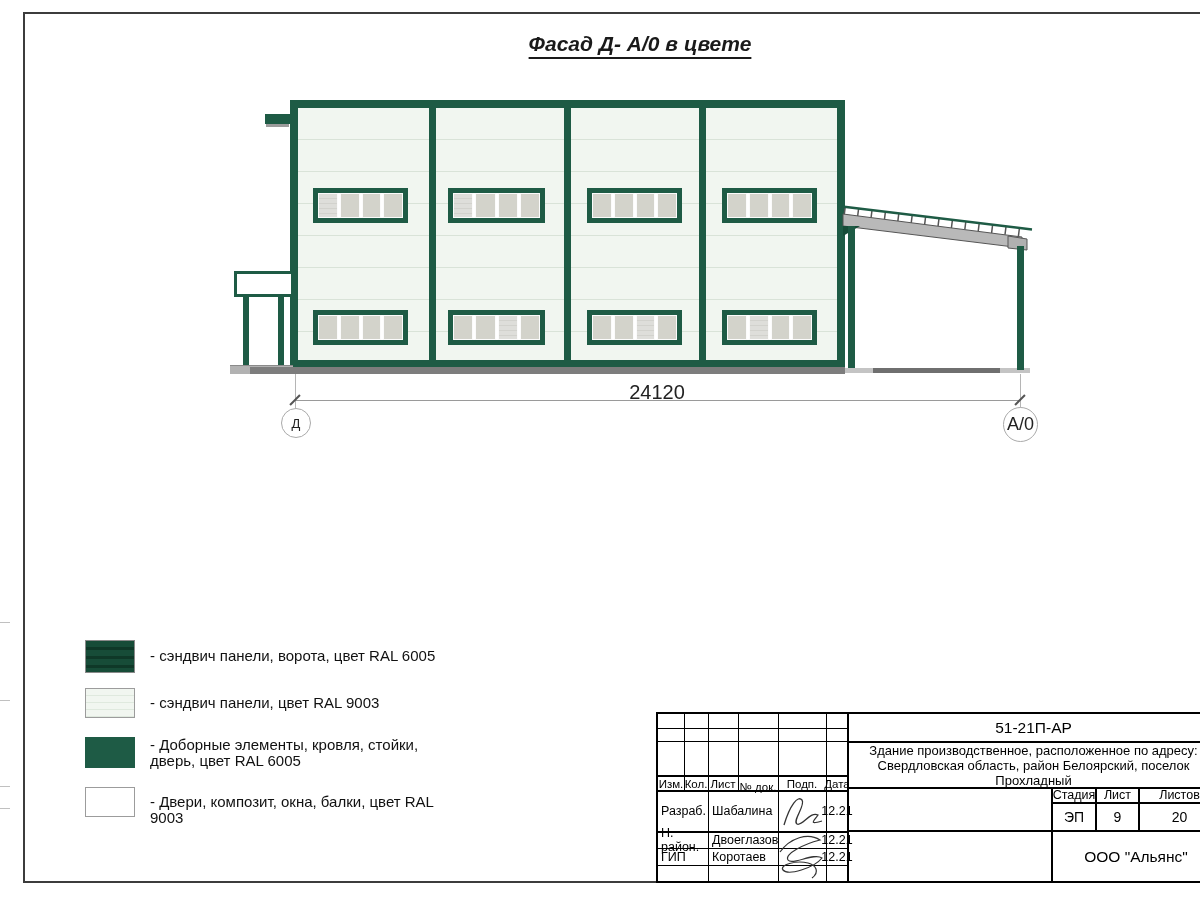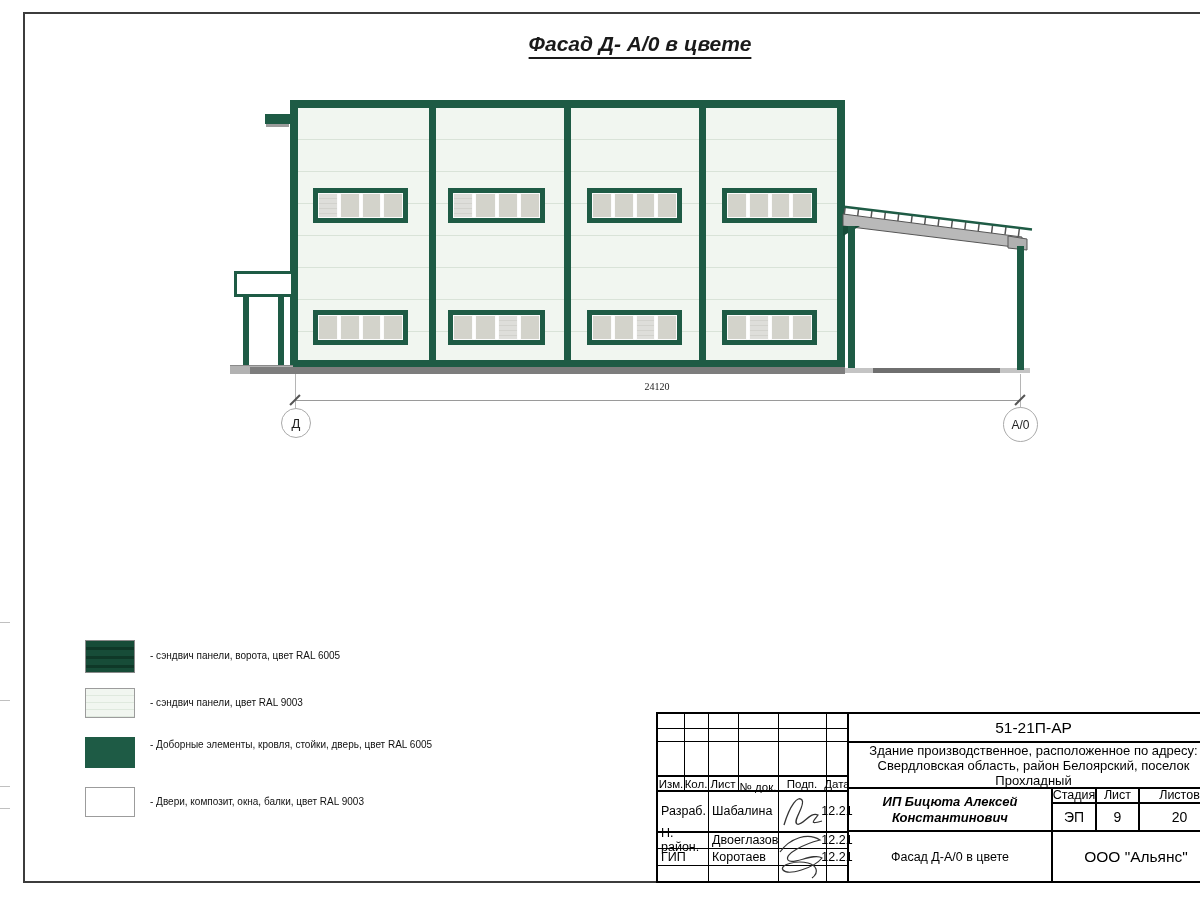--- a/index.html
+++ b/index.html
@@ -32,35 +32,35 @@
   .win .pane.lt{background:#dededa;background-image:repeating-linear-gradient(to bottom,rgba(0,0,0,0) 0 4px,#d2d2cd 4px 5px);}
   .porch-roof{position:absolute;left:234px;top:271px;width:60px;height:26px;background:#ffffff;border:3px solid #1e5b45;box-sizing:border-box;}
   .post{position:absolute;width:6px;background:#1e5b45;}
   .protrusion{position:absolute;left:265px;top:114px;width:26px;height:10px;background:#1e5b45;}
   .protrusion-shadow{position:absolute;left:266px;top:124px;width:23px;height:3px;background:#9b9b9b;}
   .ground{position:absolute;}
   
   .ext-line{position:absolute;width:1px;background:#b5b5b5;}
   .dim-line{position:absolute;left:295px;top:400px;width:726px;height:1px;background:#9a9a9a;}
   .dim-tick{position:absolute;width:14px;height:2px;background:#555;transform:rotate(-45deg);}
-  .dim-text{position:absolute;left:590px;top:381px;width:134px;text-align:center;font-size:10px;color:#222;font-family:Liberation Serif, serif;}
+  .dim-text{position:absolute;left:590px;top:381px;width:134px;text-align:center;font-size:20px;color:#222;}
   .axis-bubble{
     position:absolute;border:1px solid #aaaaaa;border-radius:50%;background:#fff;
     display:flex;align-items:center;justify-content:center;font-size:13px;color:#222;
   }
   
   .legend-row{position:absolute;left:85px;}
   .swatch{position:absolute;left:0;top:0;width:50px;box-sizing:border-box;}
   .sw-gates{height:33px;background:#174c38;border:1px solid #8a8a8a;
     background-image:repeating-linear-gradient(to bottom,rgba(0,0,0,0) 0 6px,#0f3828 6px 9px);}
   .sw-light{height:30px;background:#f1f6f0;border:1px solid #9c9c9c;
     background-image:repeating-linear-gradient(to bottom,rgba(0,0,0,0) 0 6px,#dfe9de 6px 7px);}
   .sw-solid{height:31px;background:#1e5b45;}
   .sw-white{height:30px;background:#ffffff;border:1px solid #9c9c9c;}
-  .legend-label{position:absolute;left:65px;font-size:10px;color:#111;line-height:16px;width:300px;}
+  .legend-label{position:absolute;left:65px;font-size:15px;color:#111;line-height:16px;width:300px;}
   
   .tb{position:absolute;left:656px;top:712px;width:565px;height:171px;border:2px solid #000;box-sizing:border-box;background:#fff;}
   .tb .vl,.tb .hl{position:absolute;background:#000;}
   .tb .cell{position:absolute;display:flex;align-items:center;justify-content:center;text-align:center;color:#000;}
   .tb .cell.left{justify-content:flex-start;text-align:left;}
   .f11{font-size:11.5px;} .f12{font-size:12.5px;} .f13{font-size:13px;} .f14{font-size:14px;} .f15{font-size:15.5px;}
   .ital{font-style:italic;}
   .sig-svg{position:absolute;pointer-events:none;}
   .leanto-svg{position:absolute;left:840px;top:200px;}
 </style>
@@ -173,21 +173,21 @@
 
 <div class="ext-line" style="left:295px;top:374px;height:40px;"></div>
 <div class="ext-line" style="left:1020px;top:374px;height:40px;"></div>
 <div class="dim-line"></div>
 <div class="dim-tick" style="left:288px;top:399px;"></div>
 <div class="dim-tick" style="left:1013px;top:399px;"></div>
 <div class="dim-text">24120</div>
 <div class="axis-bubble" style="left:281px;top:408px;width:28px;height:28px;">
   <span>Д</span>
 </div>
-<div class="axis-bubble" style="left:1003px;top:407px;width:33px;height:33px;font-size:12px;">
+<div class="axis-bubble" style="left:1003px;top:407px;width:33px;height:33px;font-size:18px;">
   <span>А/0</span>
 </div>
 
 <div class="legend-row" style="top:640px;">
   <div class="swatch sw-gates"></div>
   <div class="legend-label" style="top:8px;">- сэндвич панели, ворота, цвет RAL 6005</div>
 </div>
 <div class="legend-row" style="top:688px;">
   <div class="swatch sw-light"></div>
   <div class="legend-label" style="top:7px;">- сэндвич панели, цвет RAL 9003</div>
@@ -245,22 +245,20 @@
 
   <svg class="sig-svg" style="left:122px;top:79px;" width="46" height="38" viewBox="0 0 46 38">
     <path d="M4,32 C10,12 18,2 22,7 C26,12 12,28 17,31 C22,34 30,18 38,22 C34,28 28,32 42,28" fill="none" stroke="#333" stroke-width="1.3"></path>
   </svg>
   <svg class="sig-svg" style="left:116px;top:116px;" width="54" height="52" viewBox="0 0 54 52">
     <path d="M6,22 C16,8 34,2 46,10 C30,14 10,24 14,30 C18,36 40,22 48,28 C40,38 14,46 9,40 C5,35 22,30 34,33 C42,35 46,42 38,48" fill="none" stroke="#333" stroke-width="1.2"></path>
   </svg>
 
   <div class="cell f15" style="left:190px;top:0;width:371px;height:27px;">51-21П-АР</div>
   <div class="cell f13" style="left:192px;top:29px;width:367px;height:44px;line-height:15px;">Здание производственное, расположенное по адресу: Свердловская область, район Белоярский, поселок Прохладный</div>
-  <div class="cell f13 ital" style="left:200px;top:75px;width:184px;height:41px;line-height:16px;font-weight:bold;">ИП Бицюта Алексей Константинович</div>
   <div class="cell f12" style="left:395px;top:74px;width:42px;height:14px;border-radius:7px;">Стадия</div>
   <div class="cell f12" style="left:439px;top:74px;width:41px;height:14px;">Лист</div>
   <div class="cell f12" style="left:482px;top:74px;width:79px;height:14px;">Листов</div>
   <div class="cell f14" style="left:395px;top:89px;width:42px;height:27px;">ЭП</div>
   <div class="cell f14" style="left:439px;top:89px;width:41px;height:27px;">9</div>
   <div class="cell f14" style="left:482px;top:89px;width:79px;height:27px;">20</div>
-  <div class="cell f12" style="left:190px;top:118px;width:204px;height:49px;">Фасад Д-А/0 в цвете</div>
   <div class="cell f15" style="left:395px;top:118px;width:166px;height:49px;">ООО "Альянс"</div>
 </div>
 
 </body></html>

